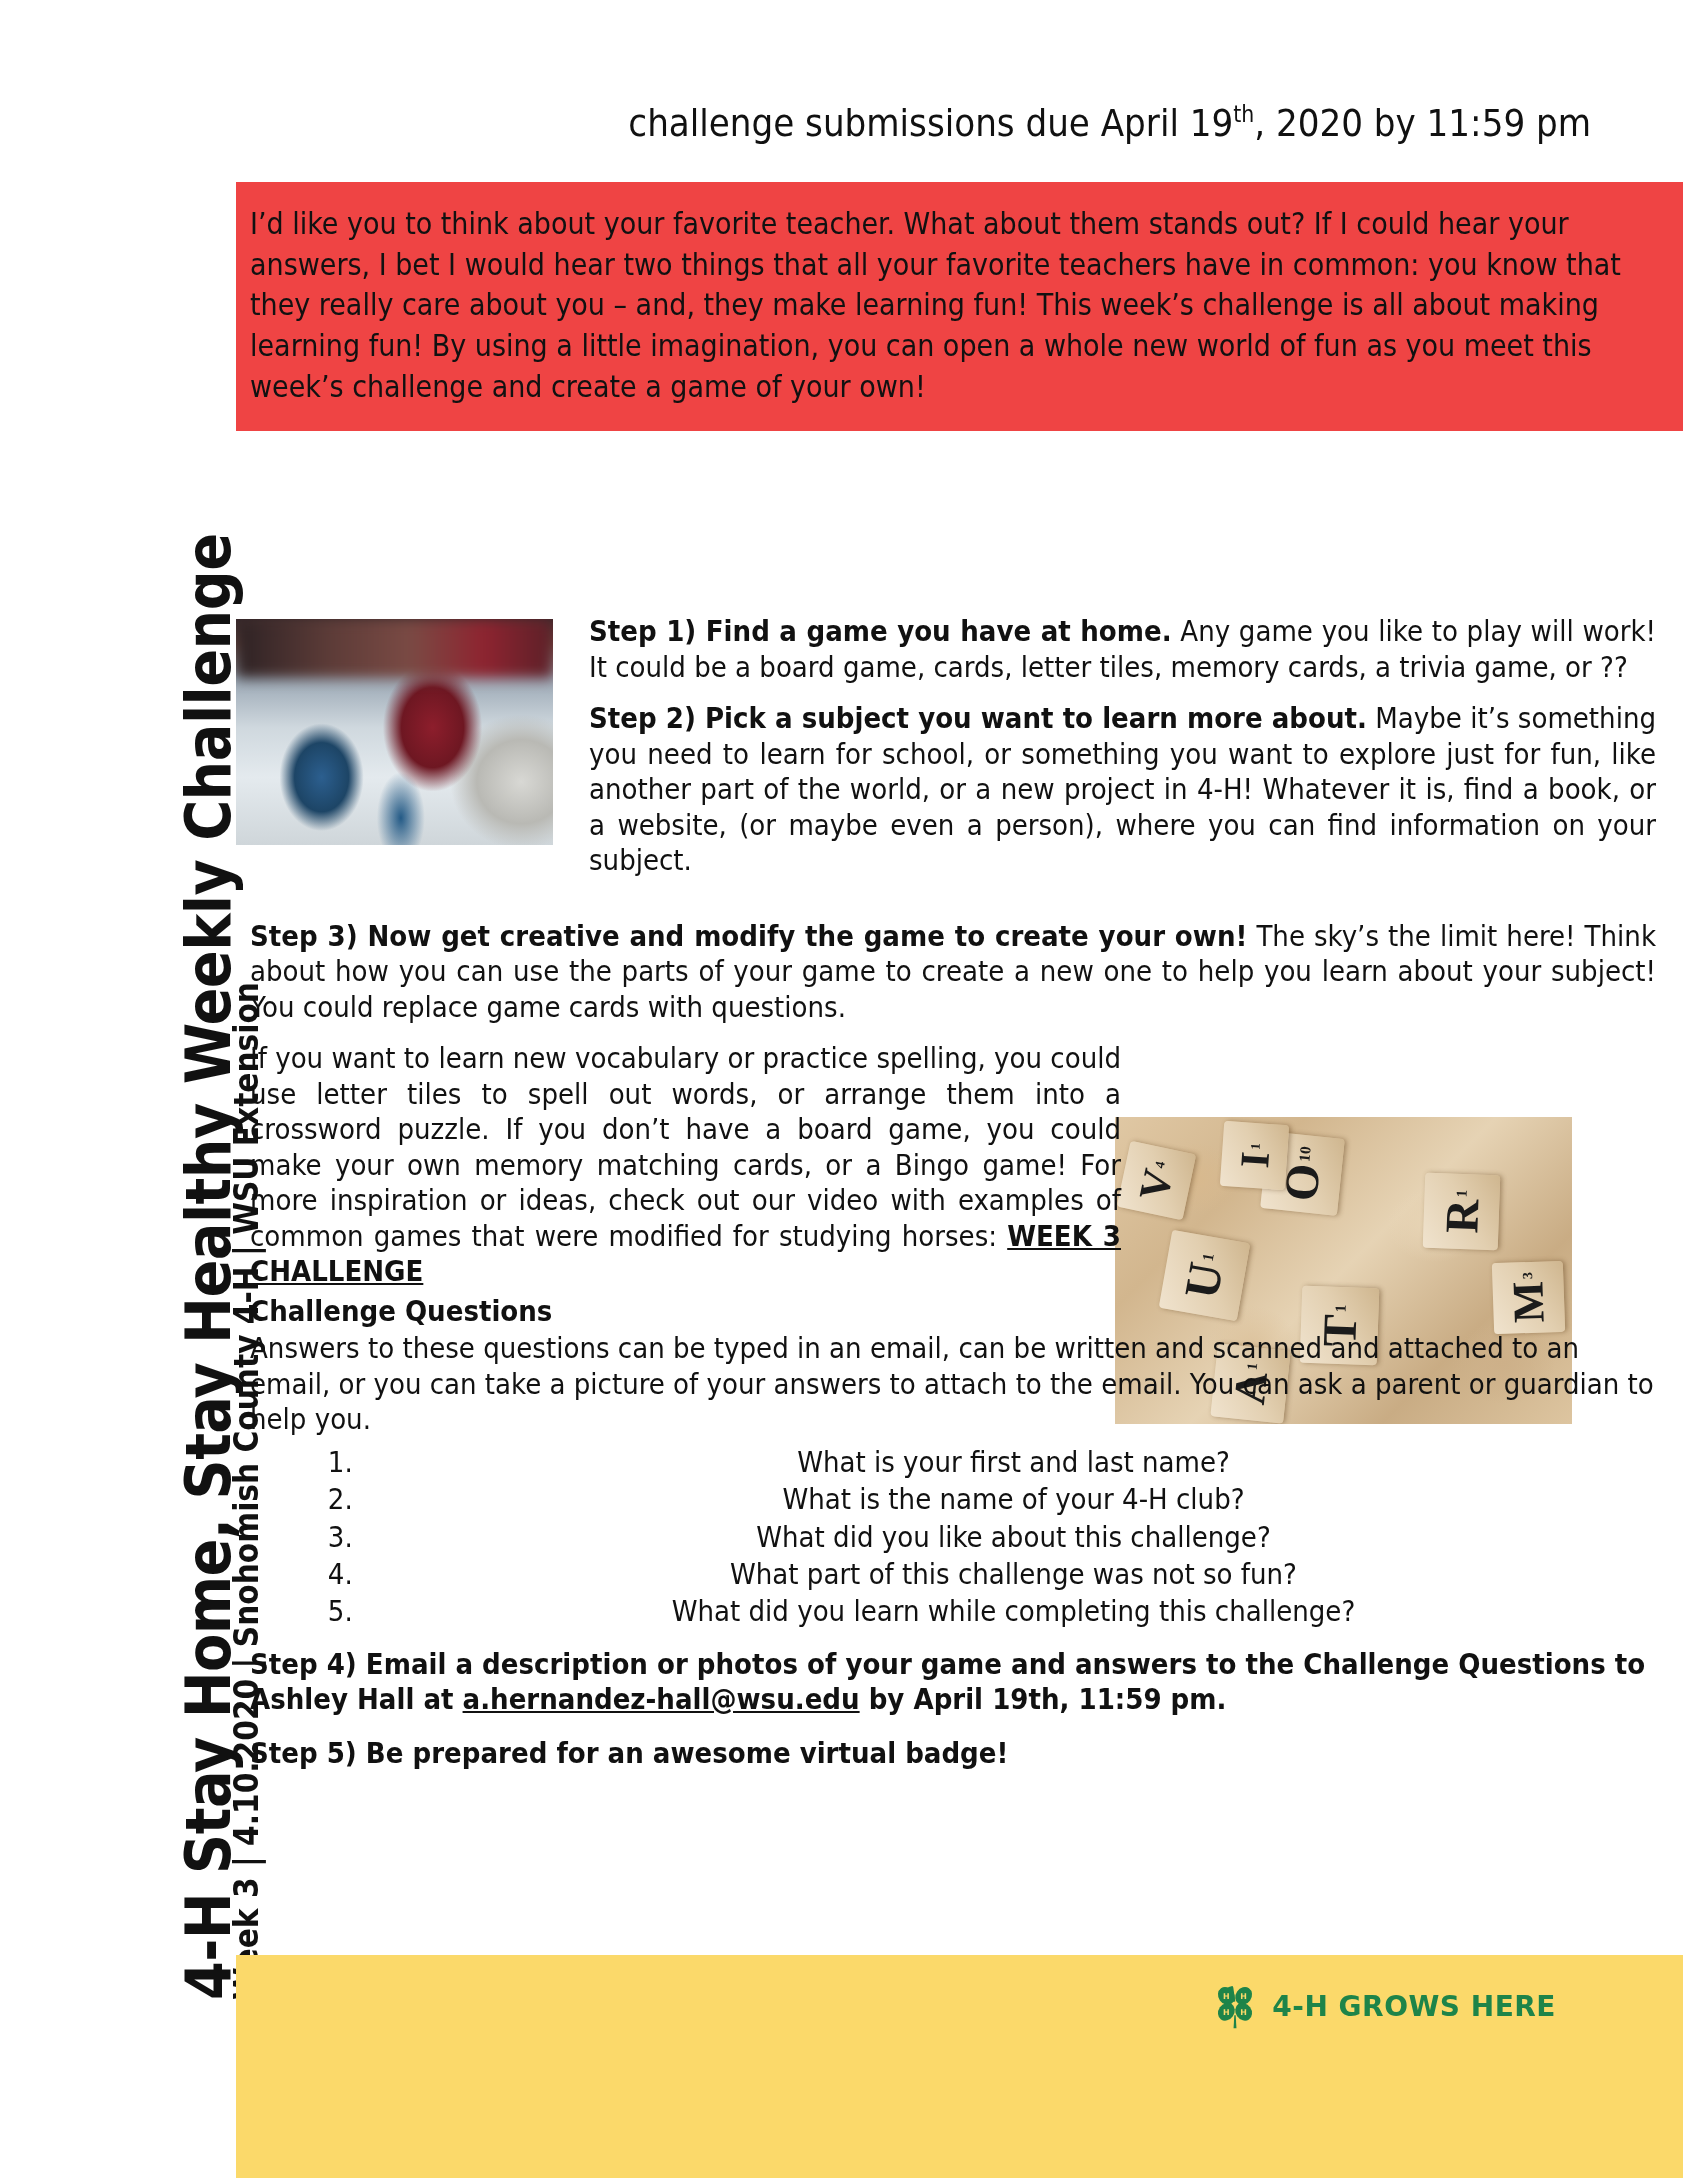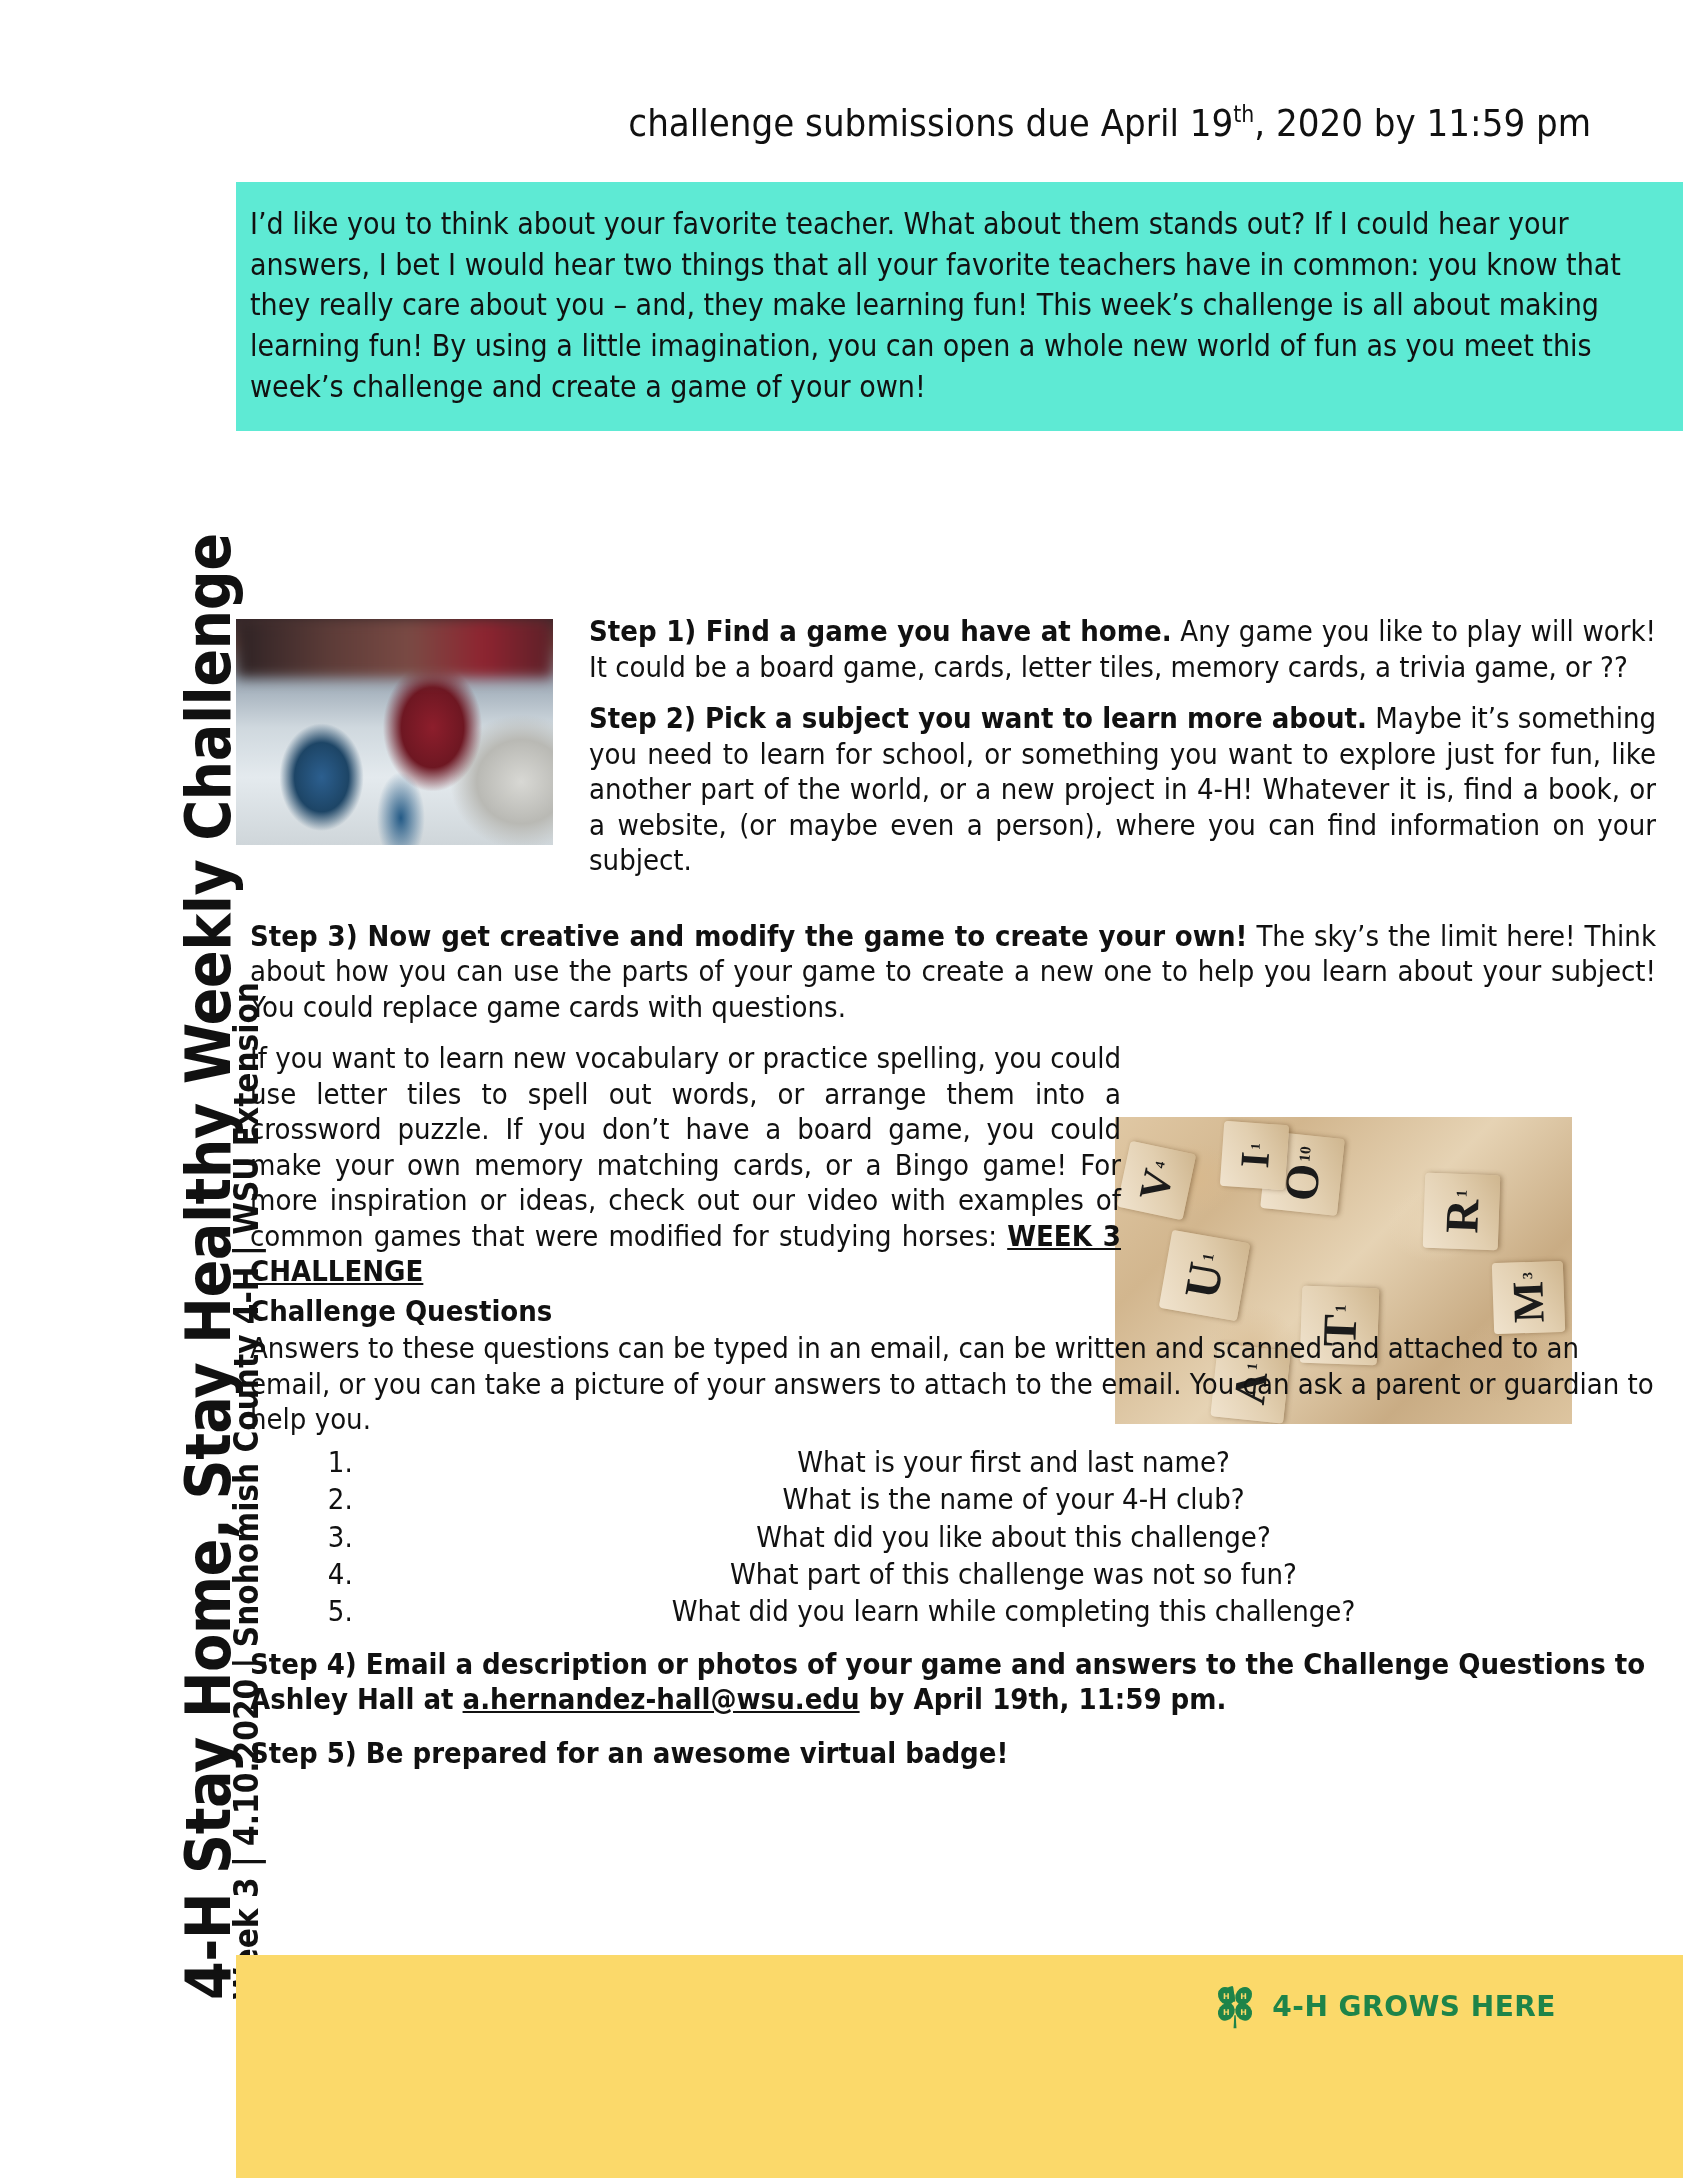--- a/index.html
+++ b/index.html
@@ -61,21 +61,21 @@
     line-height: 1.2;
     margin-top: 6px;
   }
   .title-sub sup { font-size: 0.6em; vertical-align: super; }
 
   
   .intro-box {
     position: absolute;
     left: 236px; top: 182px;
     width: 1447px;
-    background: #5eead4;
+    background: #ef4444;
     padding: 22px 30px 24px 14px;
   }
   .intro-box p {
     font-size: 30px;
     line-height: 1.355;
     text-align: left;
   }
 
   
   .instr-head {

